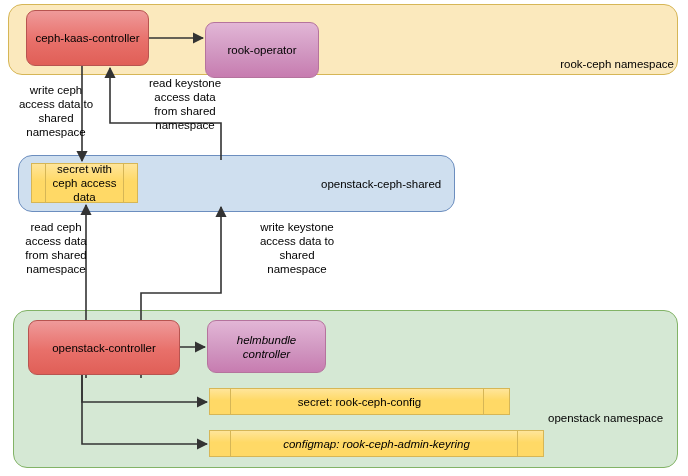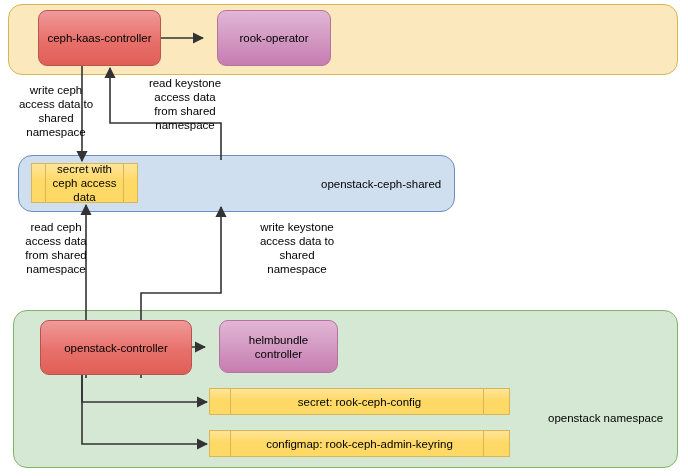--- a/index.html
+++ b/index.html
@@ -16,49 +16,49 @@
              background:#cfdfef;border:1px solid #6c8ebf;}
   .ns-openstack{left:13px;top:310px;width:665px;height:158px;
                 background:#d5e8d4;border:1px solid #82b366;}
   .ns-label{position:absolute;font-size:11.5px;line-height:14px;
             white-space:nowrap;color:#000;}
 
   
   .node{position:absolute;box-sizing:border-box;border-radius:9px;
         display:flex;align-items:center;justify-content:center;
         text-align:center;font-size:11.5px;line-height:14px;
-        color:#000;padding:2px 4px;margin-left:12px;}
+        color:#000;padding:2px 4px;}
   .node-red{background:linear-gradient(180deg,#ef9a9a 0%,#e8706a 55%,#e05f57 100%);
             border:1px solid #b85450;}
   .node-purple{background:linear-gradient(180deg,#e2b6d6 0%,#d197c1 55%,#c77cb0 100%);
                border:1px solid #b5739d;}
 
   #ceph-kaas{left:26px;top:10px;width:123px;height:56px;}
-  #rook-operator{left:205px;top:10px;width:114px;height:56px;}
+  #rook-operator{left:205px;top:22px;width:114px;height:56px;}
   #openstack-controller{left:28px;top:320px;width:152px;height:55px;}
-  #helmbundle{left:207px;top:320px;width:119px;height:53px;}
+  #helmbundle{left:207px;top:320px;width:119px;height:53px;font-style:italic;}
 
   
   .doc{position:absolute;box-sizing:border-box;
        background:linear-gradient(180deg,#ffe59a 0%,#ffd966 45%,#ffd966 100%);
        border:1px solid #d6b656;
        display:flex;align-items:center;justify-content:center;
        text-align:center;font-size:11.5px;line-height:14px;color:#000;}
   .doc::before,.doc::after{content:"";position:absolute;top:0;bottom:0;
        width:0;border-left:1px solid #d6b656;}
   .doc::before{left:13px;}
   .doc::after{right:13px;}
   .doc-wide::before{left:20px;}
   .doc-wide::after{right:25px;}
   .doc span{position:relative;z-index:2;padding:0 20px;}
 
   #secret-ceph{left:31px;top:163px;width:107px;height:40px;}
   #secret-keystone{left:168px;top:160px;width:106px;height:45px;}
   #secret-rook-config{left:209px;top:388px;width:301px;height:27px;}
-  #configmap-keyring{left:209px;top:430px;width:301px;height:27px;}
+  #configmap-keyring{left:209px;top:430px;width:335px;height:27px;font-style:italic;}
 
   
   .edge-label{position:absolute;font-size:11.5px;line-height:14px;
               color:#000;white-space:pre-line;}
   #lbl-write-ceph{left:8px;top:83px;width:96px;text-align:center;}
   #lbl-read-keystone{left:132px;top:76px;width:106px;text-align:center;}
   #lbl-read-ceph{left:8px;top:220px;width:96px;text-align:center;}
   #lbl-write-keystone{left:222px;top:220px;width:110px;text-align:center;padding-left:20px;}
 
   #lbl-ns-rook{right:14px;top:57px;}
@@ -70,20 +70,21 @@
 </style>
 </head>
 <body>
 
 <div id="stage">
 
   <div class="ns ns-rook"></div>
   <div class="ns ns-shared"></div>
   <div class="ns ns-openstack"></div>
 
+  <div class="ns-label" id="lbl-ns-rook">rook-ceph namespace</div>
   <div class="ns-label" id="lbl-ns-shared">openstack-ceph-shared</div>
   <div class="ns-label" id="lbl-ns-openstack">openstack namespace</div>
 
   <svg id="wires" viewBox="0 0 688 476" xmlns="http://www.w3.org/2000/svg">
     <defs>
       <marker id="ah" viewBox="0 0 10 10" refX="9" refY="5" markerWidth="7" markerHeight="7" orient="auto-start-reverse">
         <path d="M 0 0 L 10 5 L 0 10 z" fill="#333333"></path>
       </marker>
     </defs>
     <g fill="none" stroke="#333333" stroke-width="1.6" marker-end="url(#ah)">

